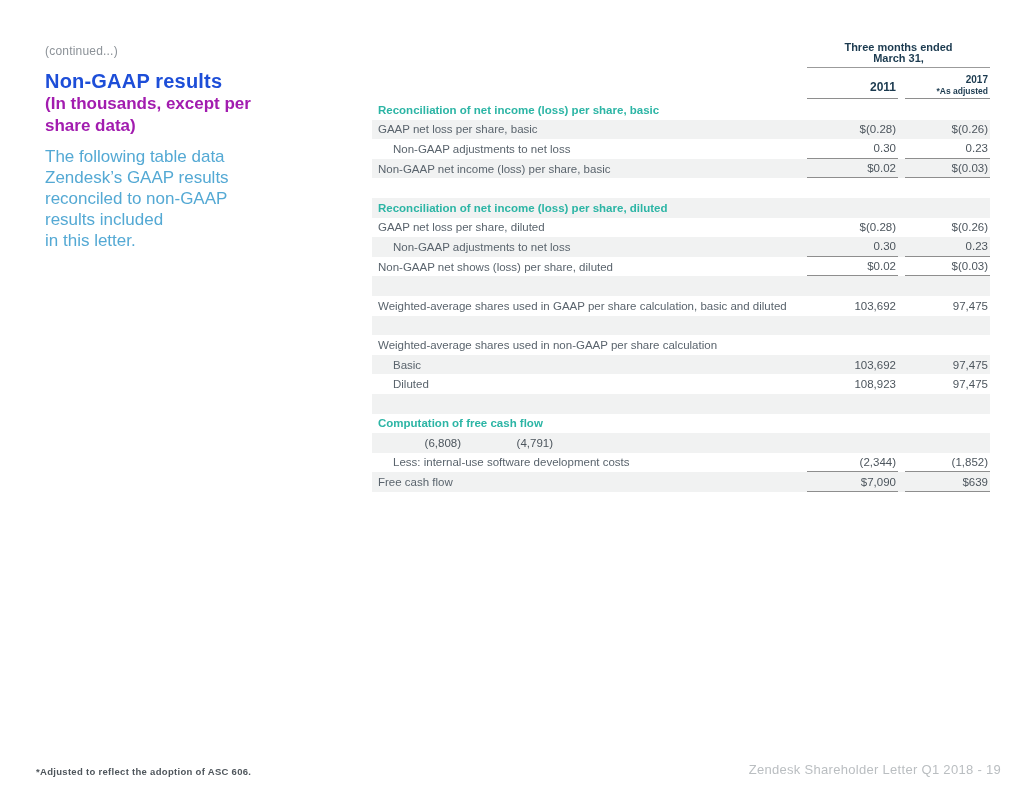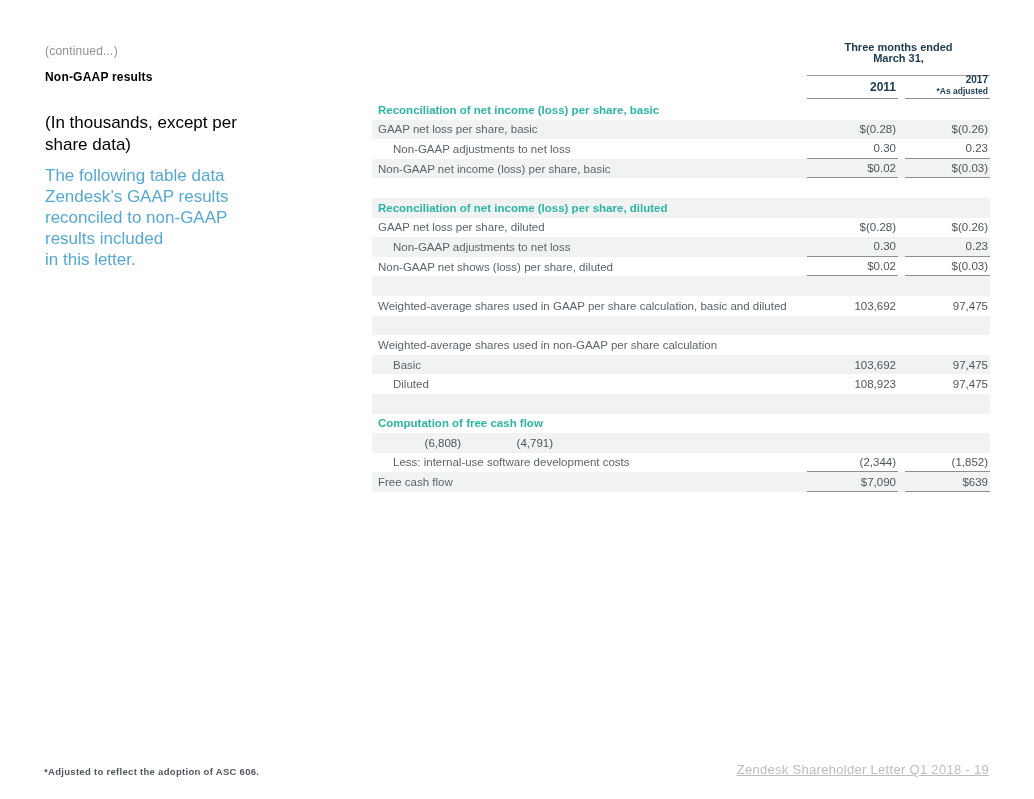--- a/index.html
+++ b/index.html
@@ -6,31 +6,31 @@
   html,body { background:#e9e9e9; }
   body { font-family:"Liberation Sans", sans-serif; }
   .page {
     position:relative; width:1034px; height:799px; background:#ffffff;
     overflow:hidden; margin:0 auto;
   }
 
   
   .left-col { position:absolute; left:45px; top:44px; width:236px; }
   .continued { font-size:12px; color:#8c9298; letter-spacing:.2px; margin-bottom:12px; }
-  .title { font-size:12px; font-weight:bold; color:#000000; letter-spacing:.2px; margin-bottom:28px; }
-  .units-note { font-size:17px; color:#000000; line-height:21.5px; margin-bottom:10px; }
+  .title { font-size:20px; font-weight:bold; color:#1d4ed8; letter-spacing:.2px; margin-bottom:0; }
+  .units-note { font-size:17px; color:#a21caf; line-height:21.5px; margin-bottom:10px;font-weight:bold; }
   .lede { font-size:17px; color:#54a9d4; line-height:21px; white-space:pre-line; }
 
   
   .table-area { position:absolute; left:372px; top:40px; width:618px; }
   .thead { position:relative; height:60px; }
   .period-block {
     position:absolute; right:0; top:2px; width:183px; text-align:center;
     font-size:11px; font-weight:bold; color:#1b3a4f; line-height:10.5px;
-    padding-bottom:12px; border-bottom:1px solid #9b9b9b;
+    padding-bottom:4px; border-bottom:1px solid #9b9b9b;
   }
   .cols { position:absolute; right:0; bottom:1px; display:flex; }
   .col { border-bottom:1px solid #8e8e8e; display:flex; flex-direction:column;
          justify-content:flex-end; align-items:flex-end; }
   .col-2018 { width:91px; height:31px; padding:0 2px 4px 0;
               font-size:12px; font-weight:bold; color:#1b3a4f; }
   .col-2017 { width:85px; height:31px; margin-left:7px; padding:0 2px 2px 0; }
   .col-2017 .yr { font-size:10px; font-weight:bold; color:#1b3a4f; }
   .col-2017 .adjusted { font-size:8.5px; font-weight:bold; color:#1b3a4f; margin-top:1px; }
 
@@ -39,24 +39,24 @@
   .row:nth-child(even) { background:#f1f2f2; }
   .cell { height:100%; display:flex; align-items:center; }
   .cell.label { flex:1; padding-left:6px; color:#5a646d; min-width:0; white-space:nowrap; }
   .row.indent .cell.label { padding-left:21px; }
   .row.sec .cell.label { color:#2cb5a5; font-weight:bold; }
   .cell.val { width:91px; justify-content:flex-end; padding-right:2px; color:#4c555d; }
   .cell.val.v2 { width:85px; margin-left:7px; }
   .row.rule .cell.val { border-bottom:1px solid #8e8e8e; }
 
   
-  .footnote { position:absolute; left:44px; top:766px; font-size:9.5px; font-weight:bold;
+  .footnote { position:absolute; left:36px; top:766px; font-size:9.5px; font-weight:bold;
               color:#4f565c; letter-spacing:.3px; }
-  .pagenum { position:absolute; right:45px; top:762px; font-size:13px; color:#babec1;
-             letter-spacing:.3px;text-decoration:underline; }
+  .pagenum { position:absolute; right:33px; top:762px; font-size:13px; color:#babec1;
+             letter-spacing:.3px; }
 </style>
 </head>
 <body>
 
 <div class="page">
 
   <aside class="left-col">
     <div class="continued">(continued...)</div>
     <h1 class="title">Non-GAAP results</h1>
     <p class="units-note">(In thousands, except per share data)</p>

